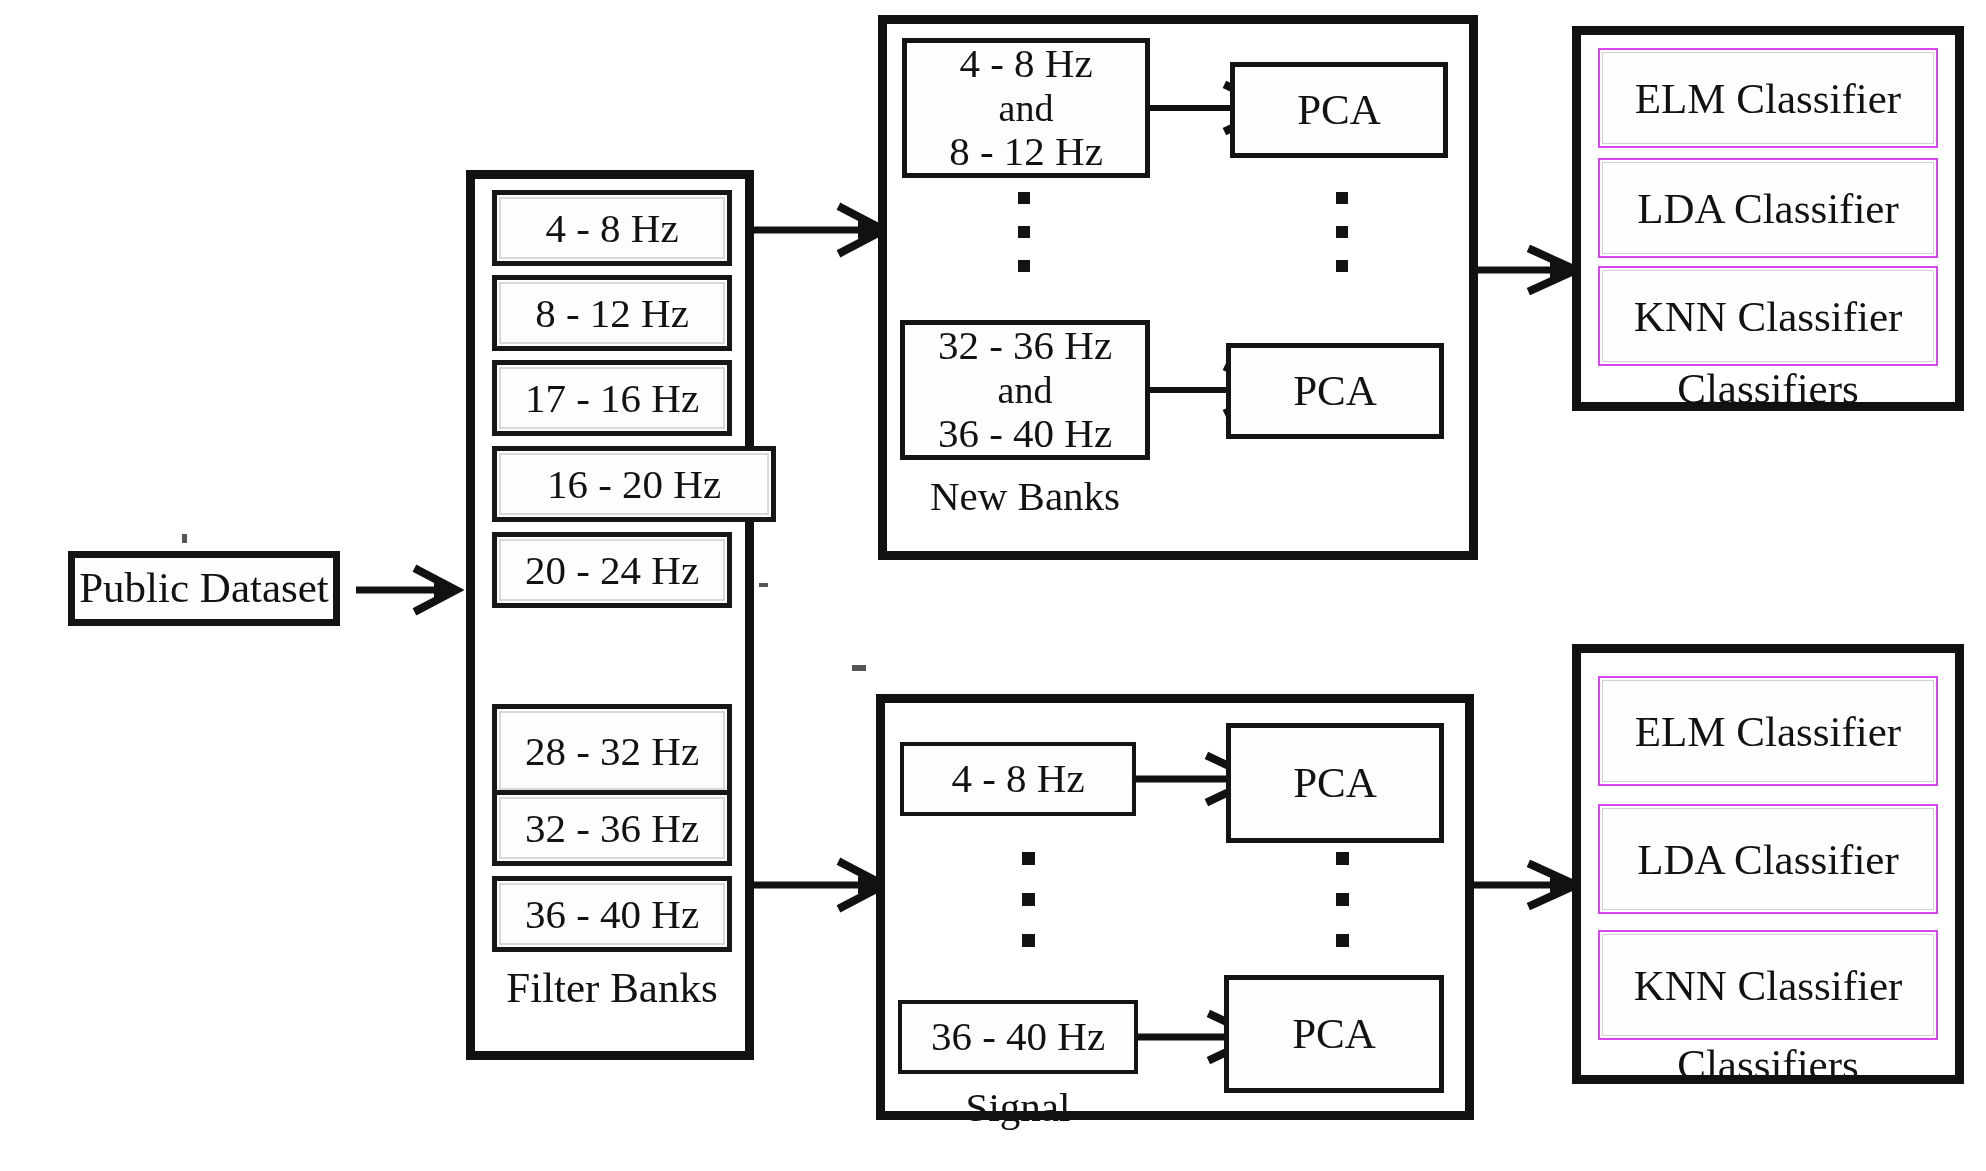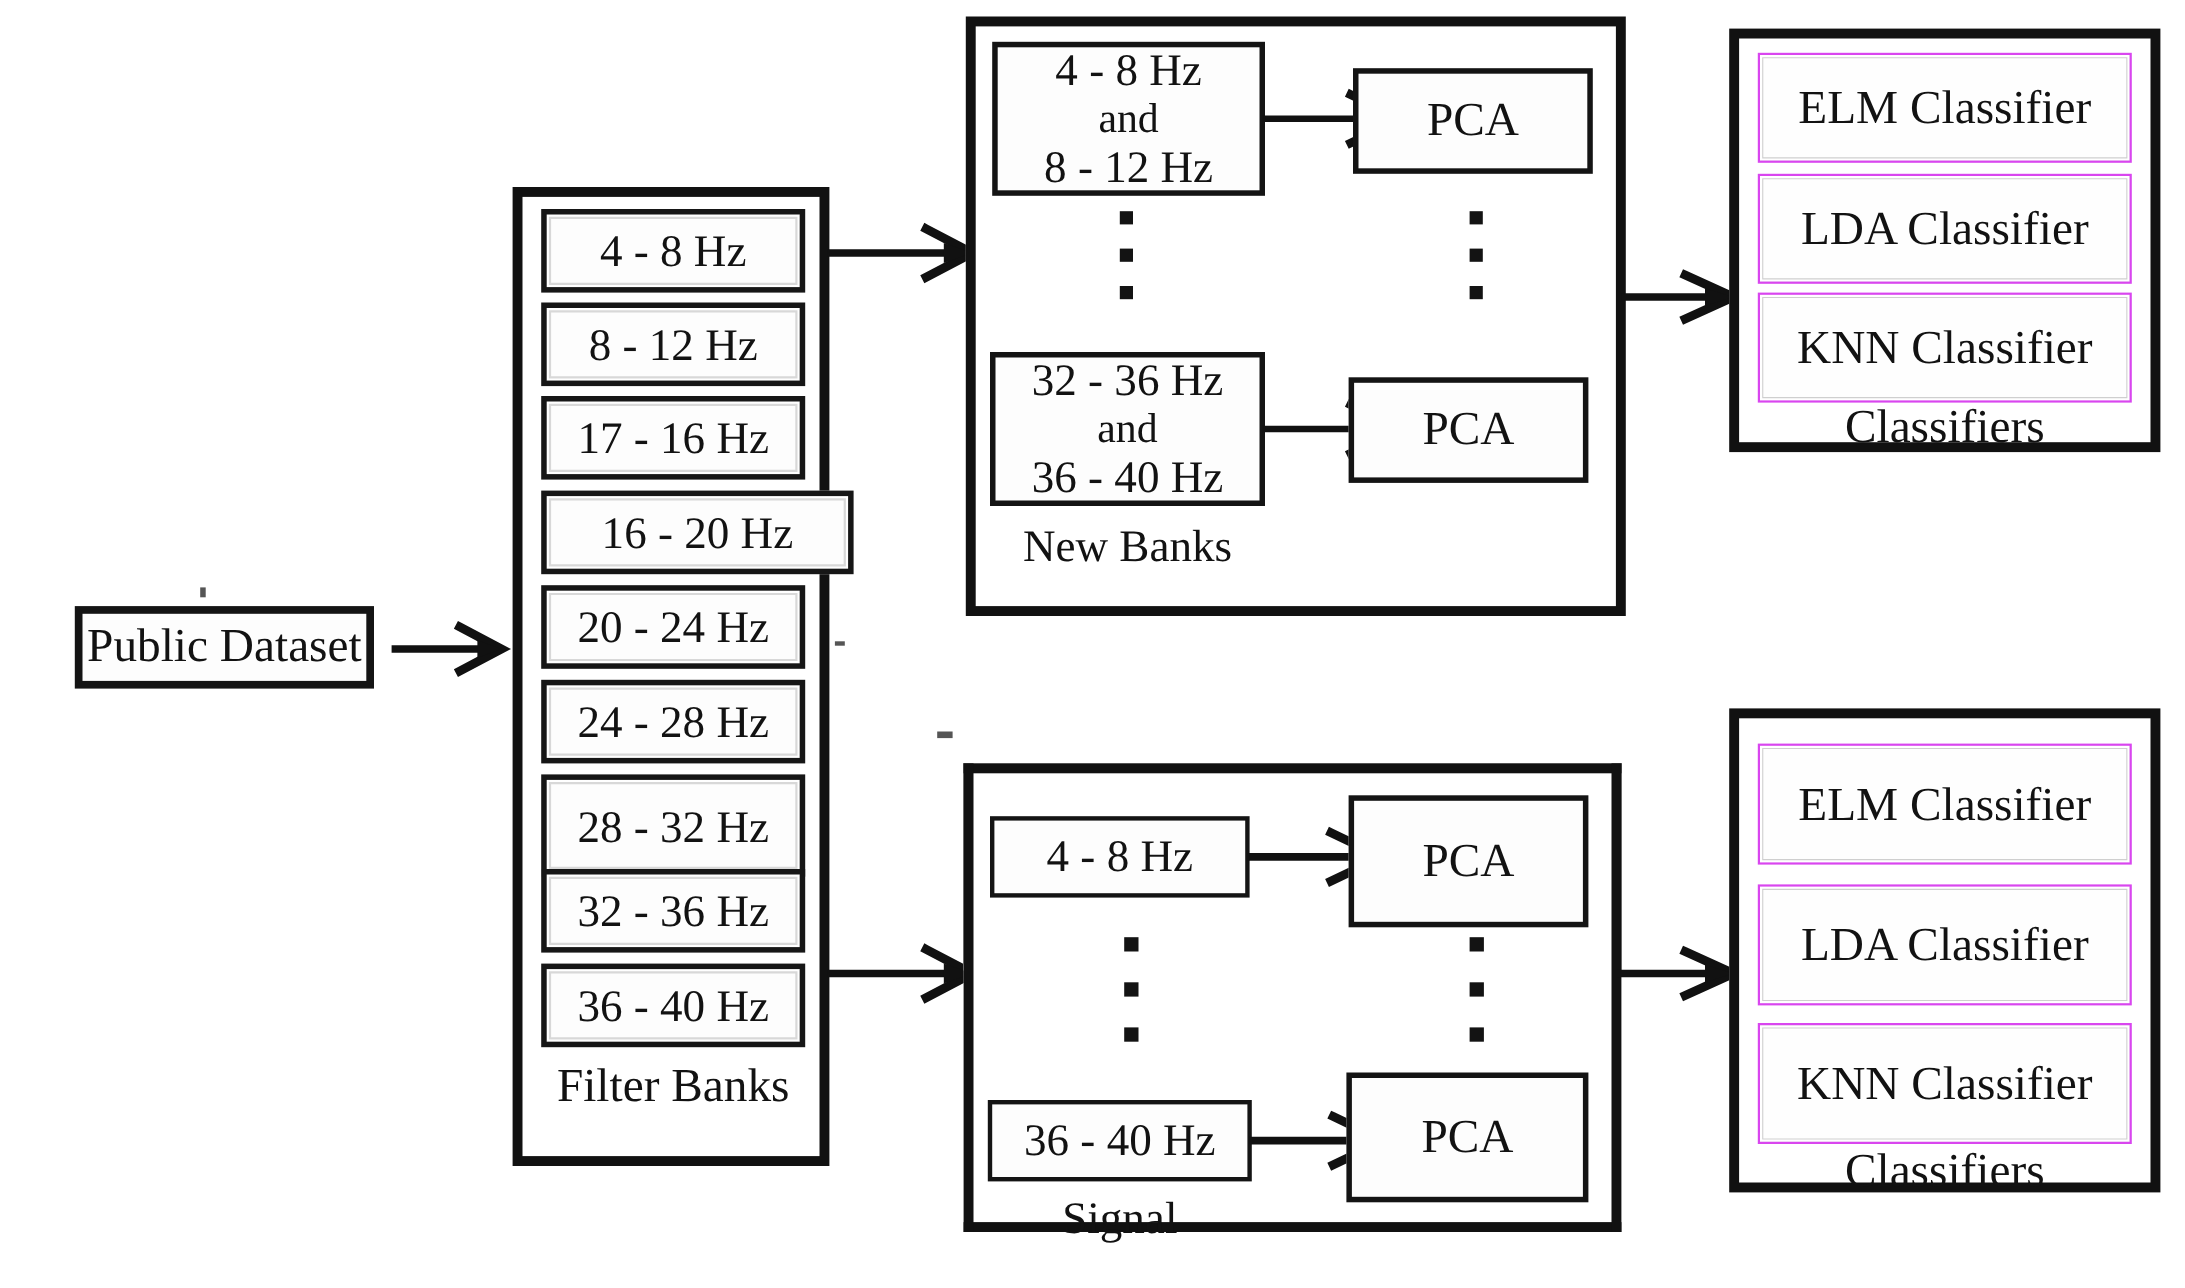--- a/index.html
+++ b/index.html
@@ -105,23 +105,20 @@
   </div>
   <div class="abs bank" style="left:492px; top:360px; width:240px; height:76px;">
     <span class="t-41">17 - 16 Hz</span>
   </div>
   <div class="abs bank" style="left:492px; top:446px; width:284px; height:76px;">
     <span class="t-41">16 - 20 Hz</span>
   </div>
   <div class="abs bank" style="left:492px; top:532px; width:240px; height:76px;">
     <span class="t-41">20 - 24 Hz</span>
   </div>
-  <div class="abs bank" style="left:492px; top:618px; width:240px; height:76px;">
-    <span class="t-41">24 - 28 Hz</span>
-  </div>
   <div class="abs bank" style="left:492px; top:704px; width:240px; height:93px;align-items:center;">
     <span class="t-41">28 - 32 Hz</span>
   </div>
   <div class="abs bank" style="left:492px; top:790px; width:240px; height:76px;">
     <span class="t-41">32 - 36 Hz</span>
   </div>
   <div class="abs bank" style="left:492px; top:876px; width:240px; height:76px;">
     <span class="t-41">36 - 40 Hz</span>
   </div>
 

